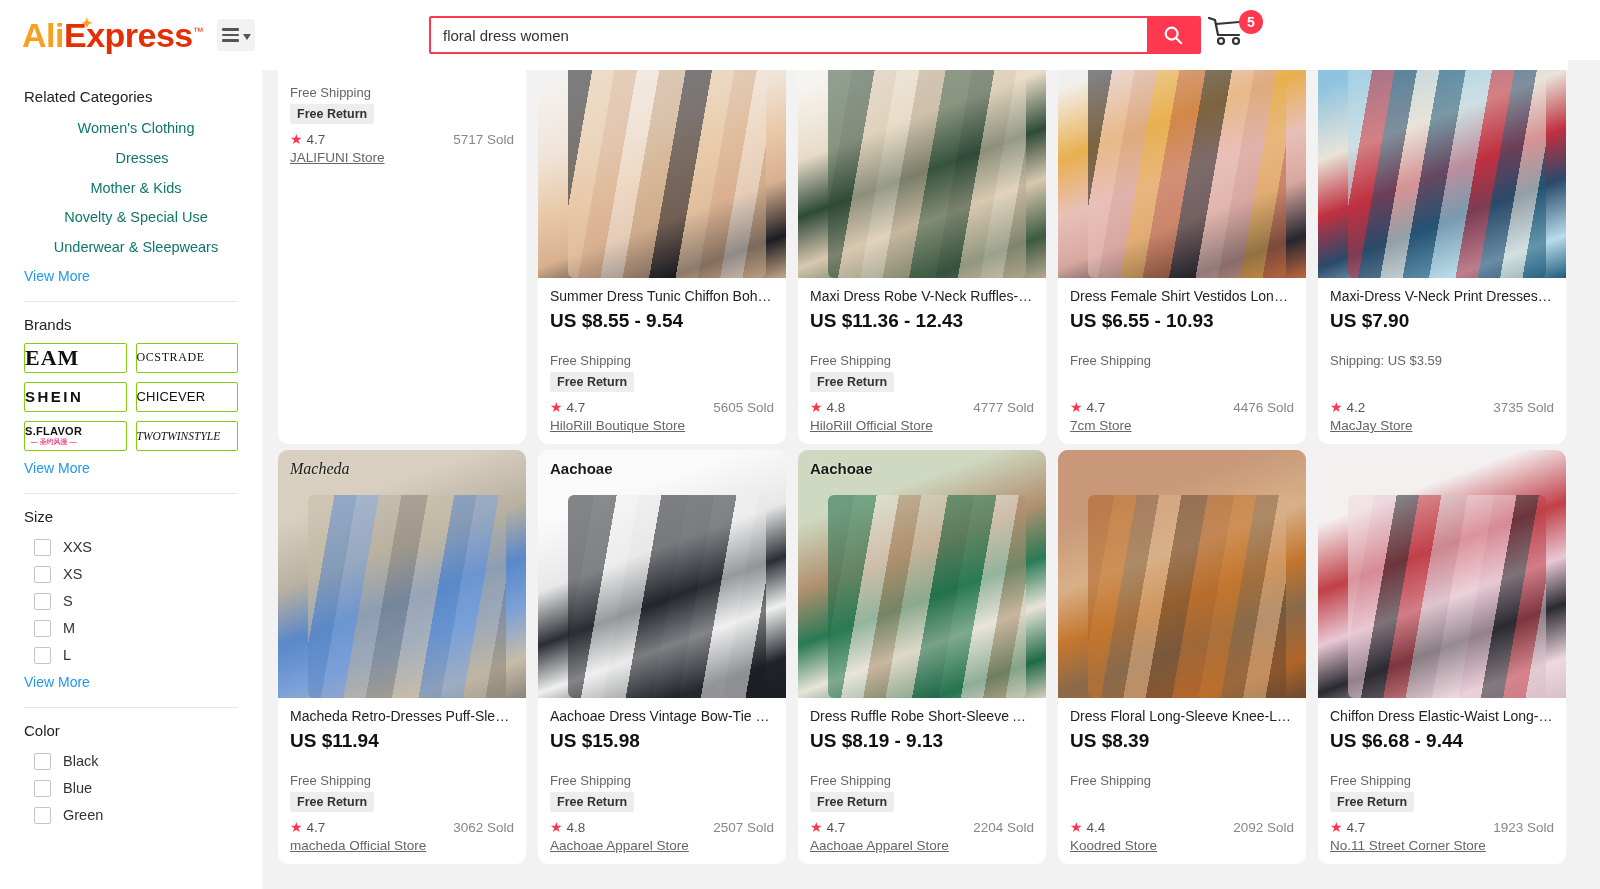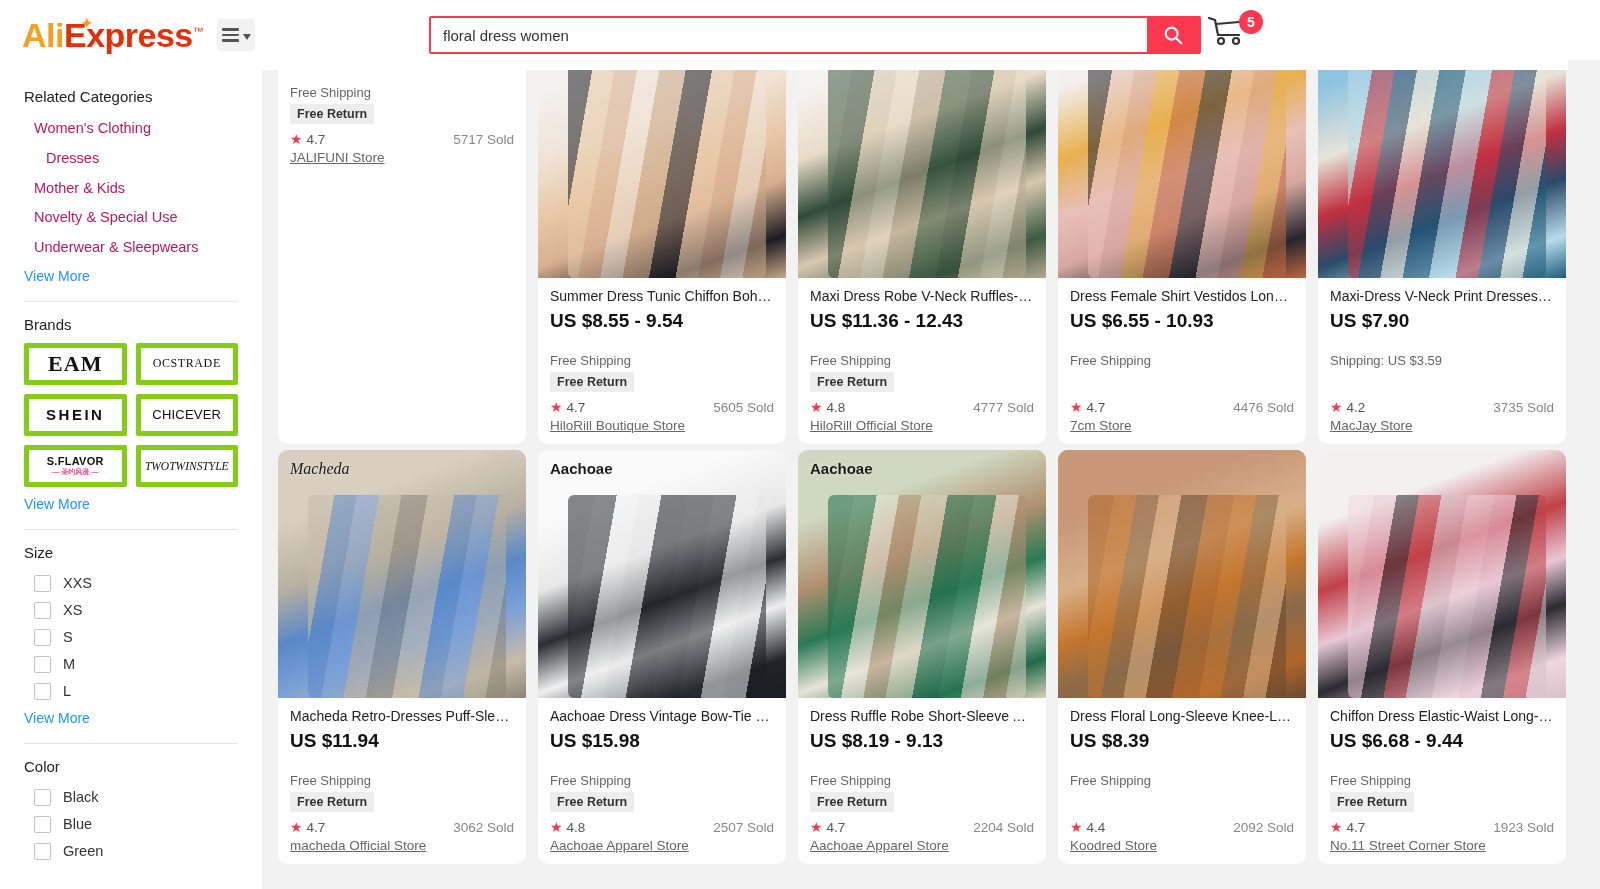--- a/index.html
+++ b/index.html
@@ -93,42 +93,42 @@
     width: 262px; height: 819px;
     background: #ffffff;
     padding: 18px 24px 0 24px;
     overflow: hidden;
   }
   .side-title {
     font-size: 15px; font-weight: normal; color: #222;
     margin-bottom: 9px;
   }
   .cat-item {
-    font-size: 14.5px; color: #be185d;
+    font-size: 14.5px; color: #0f766e;
     padding: 4px 0 4px 10px;
-    cursor: pointer; line-height: 1.5;
+    cursor: pointer; line-height: 1.5; text-align: center;
   }
   .cat-item.sub { padding-left: 22px; }
   .view-more {
     font-size: 14px; color: #2196f3;
     cursor: pointer; margin-top: 5px;
     display: inline-block;
   }
   .divider {
     height: 1px; background: #e6e6e6;
     margin: 16px 0 14px 0;
   }
   .brand-grid {
     display: grid; grid-template-columns: repeat(2, 1fr);
     gap: 9px; margin-top: 10px;
   }
   .brand-tile {
-    height: 42px; border: 5px solid #84cc16; background: #fff;
+    height: 30px; border: 1px solid #84cc16; background: #fff;
     border-radius: 2px;
-    display: flex; align-items: center; justify-content: center;
+    display: flex; align-items: center; 
     cursor: pointer; overflow: hidden;
   }
   .brand-tile span { font-size: 11px; letter-spacing: 0.3px; color: #111; white-space: nowrap; }
   .b-eam { font-family: "Liberation Serif", serif; font-size: 22px !important; font-weight: bold; letter-spacing: 1px !important; }
   .b-ocstrade { font-family: "Liberation Serif", serif; font-size: 12px !important; letter-spacing: 0.6px !important; }
   .b-shein { font-size: 15px !important; font-weight: bold; letter-spacing: 2.5px !important; }
   .b-chicever { font-size: 13px !important; letter-spacing: 0.2px !important; }
   .b-sflavor { color: #ef4a8b !important; font-size: 11px !important; font-weight: bold; text-align: center; line-height: 1.15; }
   .b-sflavor small { display: block; font-size: 7px; letter-spacing: 0; }
   .b-twotwin { font-family: "Liberation Serif", serif; font-size: 11.5px !important; font-style: italic; letter-spacing: 0 !important; }

